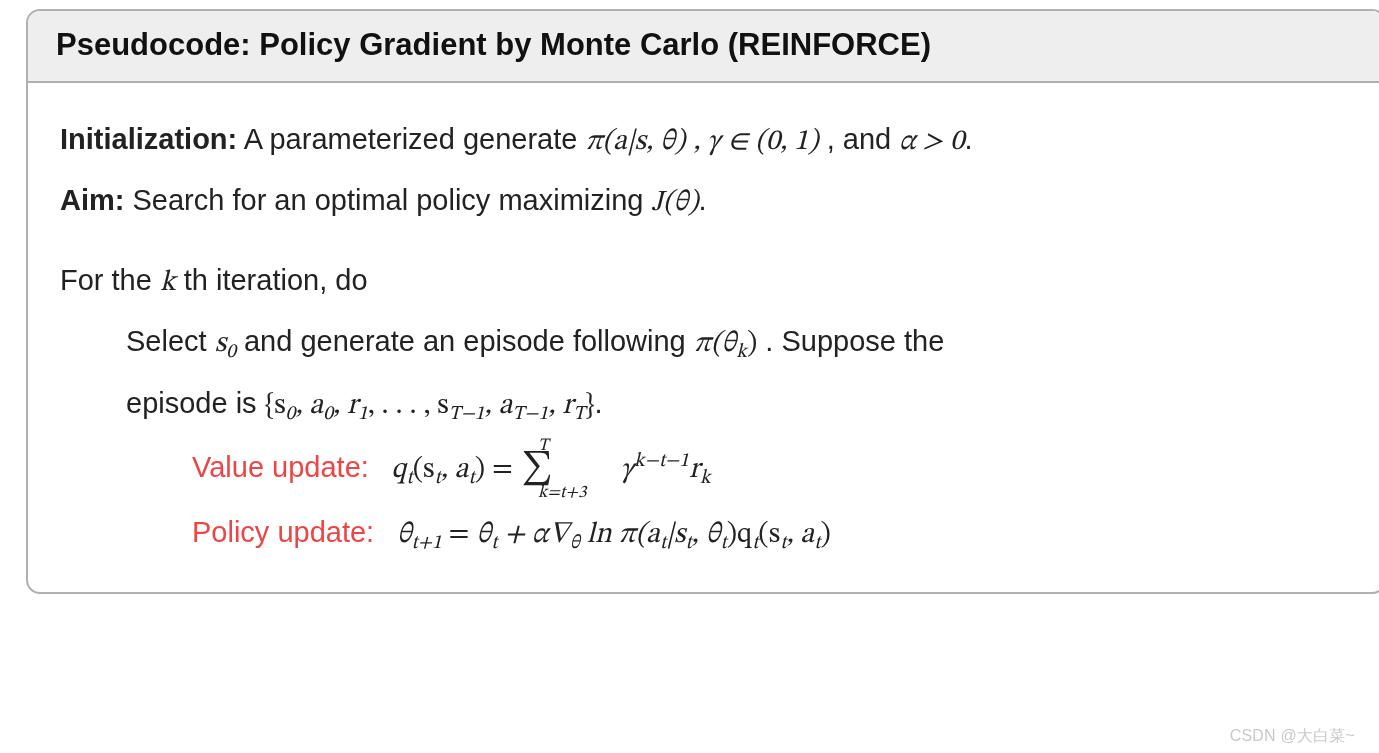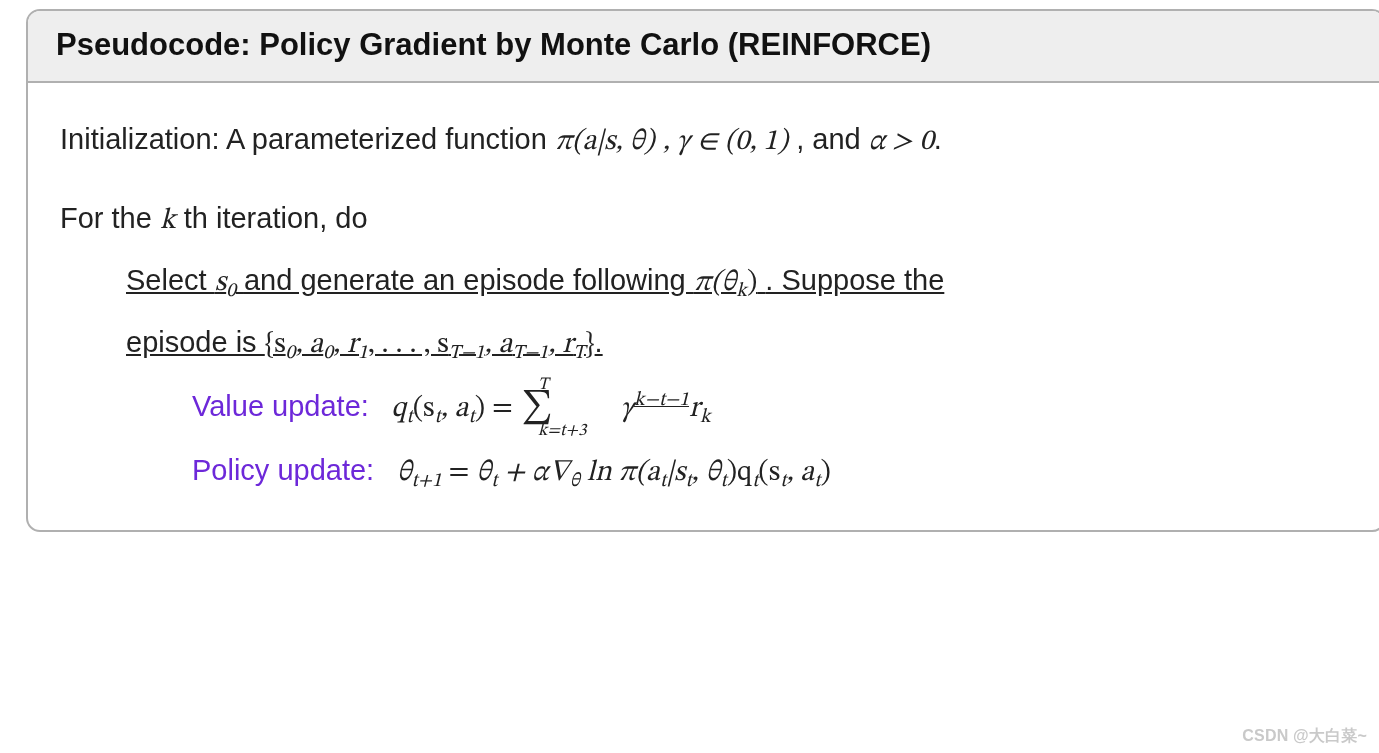--- a/index.html
+++ b/index.html
@@ -34,38 +34,37 @@
   }
   .card-body {
     padding: 22px 32px 22px 32px;
     font-size: 29px;
     line-height: 1.7;
     color: #222;
   }
   .row {
     margin: 10px 0 10px 0;
   }
-  .indent1 { margin-left: 66px; text-decoration: underline; }
+  .indent1 { margin-left: 66px; }
   .indent2 { margin-left: 132px; }
-  .bold { font-weight: 400; }
+  .bold { font-weight: 700; }
   .math {
     font-family: "Cambria Math", "STIX Two Math", "Latin Modern Math", "Times New Roman", serif;
     font-style: italic;
   }
   .math .up { font-style: normal; }
   .sub {
     font-size: 0.68em;
     vertical-align: -0.28em;
     font-style: italic;
   }
   .sup {
     font-size: 0.68em;
     vertical-align: 0.55em;
     font-style: italic;
-    text-decoration: underline;
   }
   .sum {
     font-size: 1.15em;
     font-style: normal;
     position: relative;
     display: inline-block;
     margin: 0 2px;
   }
   .sum .upper {
     position: absolute;
@@ -75,53 +74,57 @@
     font-style: italic;
   }
   .sum .lower {
     position: absolute;
     font-size: 0.52em;
     bottom: -0.55em;
     left: 0.95em;
     font-style: italic;
     white-space: nowrap;
   }
-  .blue { color: #6d28d9; }
+  .blue { color: #ef4444; }
   .watermark {
     position: absolute;
-    right: 12px;
+    right: 24px;
     bottom: 6px;
     font-size: 16px;
     color: #c9c9c9;
     font-family: "Microsoft YaHei", "Arial", sans-serif;
     letter-spacing: 0.2px;
     user-select: none;
-    font-weight: bold;
   }
   .gap { display:inline-block; width:0.22em; }
 </style>
 </head>
 <body>
 
 <div class="card">
   <div class="card-header">
     <span>Pseudocode: Policy Gradient by Monte Carlo (REINFORCE)</span>
   </div>
   <div class="card-body">
 
     <div class="row">
       <span class="bold">Initialization:</span>
-      <span> A parameterized function </span>
+      <span> A parameterized generate </span>
       <span class="math">π(a|s, θ)</span>
       <span class="math up">, </span>
       <span class="math">γ ∈ (0, 1)</span>
       <span>, and </span>
       <span class="math">α &gt; 0</span><span>.</span>
     </div>
 
+    <div class="row">
+      <span class="bold">Aim:</span>
+      <span> Search for an optimal policy maximizing </span>
+      <span class="math">J(θ)</span><span>.</span>
+    </div>
 
     <div class="row" style="margin-top:28px;">
       <span>For the </span>
       <span class="math">k</span>
       <span>th iteration, do</span>
     </div>
 
     <div class="row indent1" style="text-align:justify;">
       <span>Select </span>
       <span class="math"><span>s</span><span class="sub">0</span></span>

